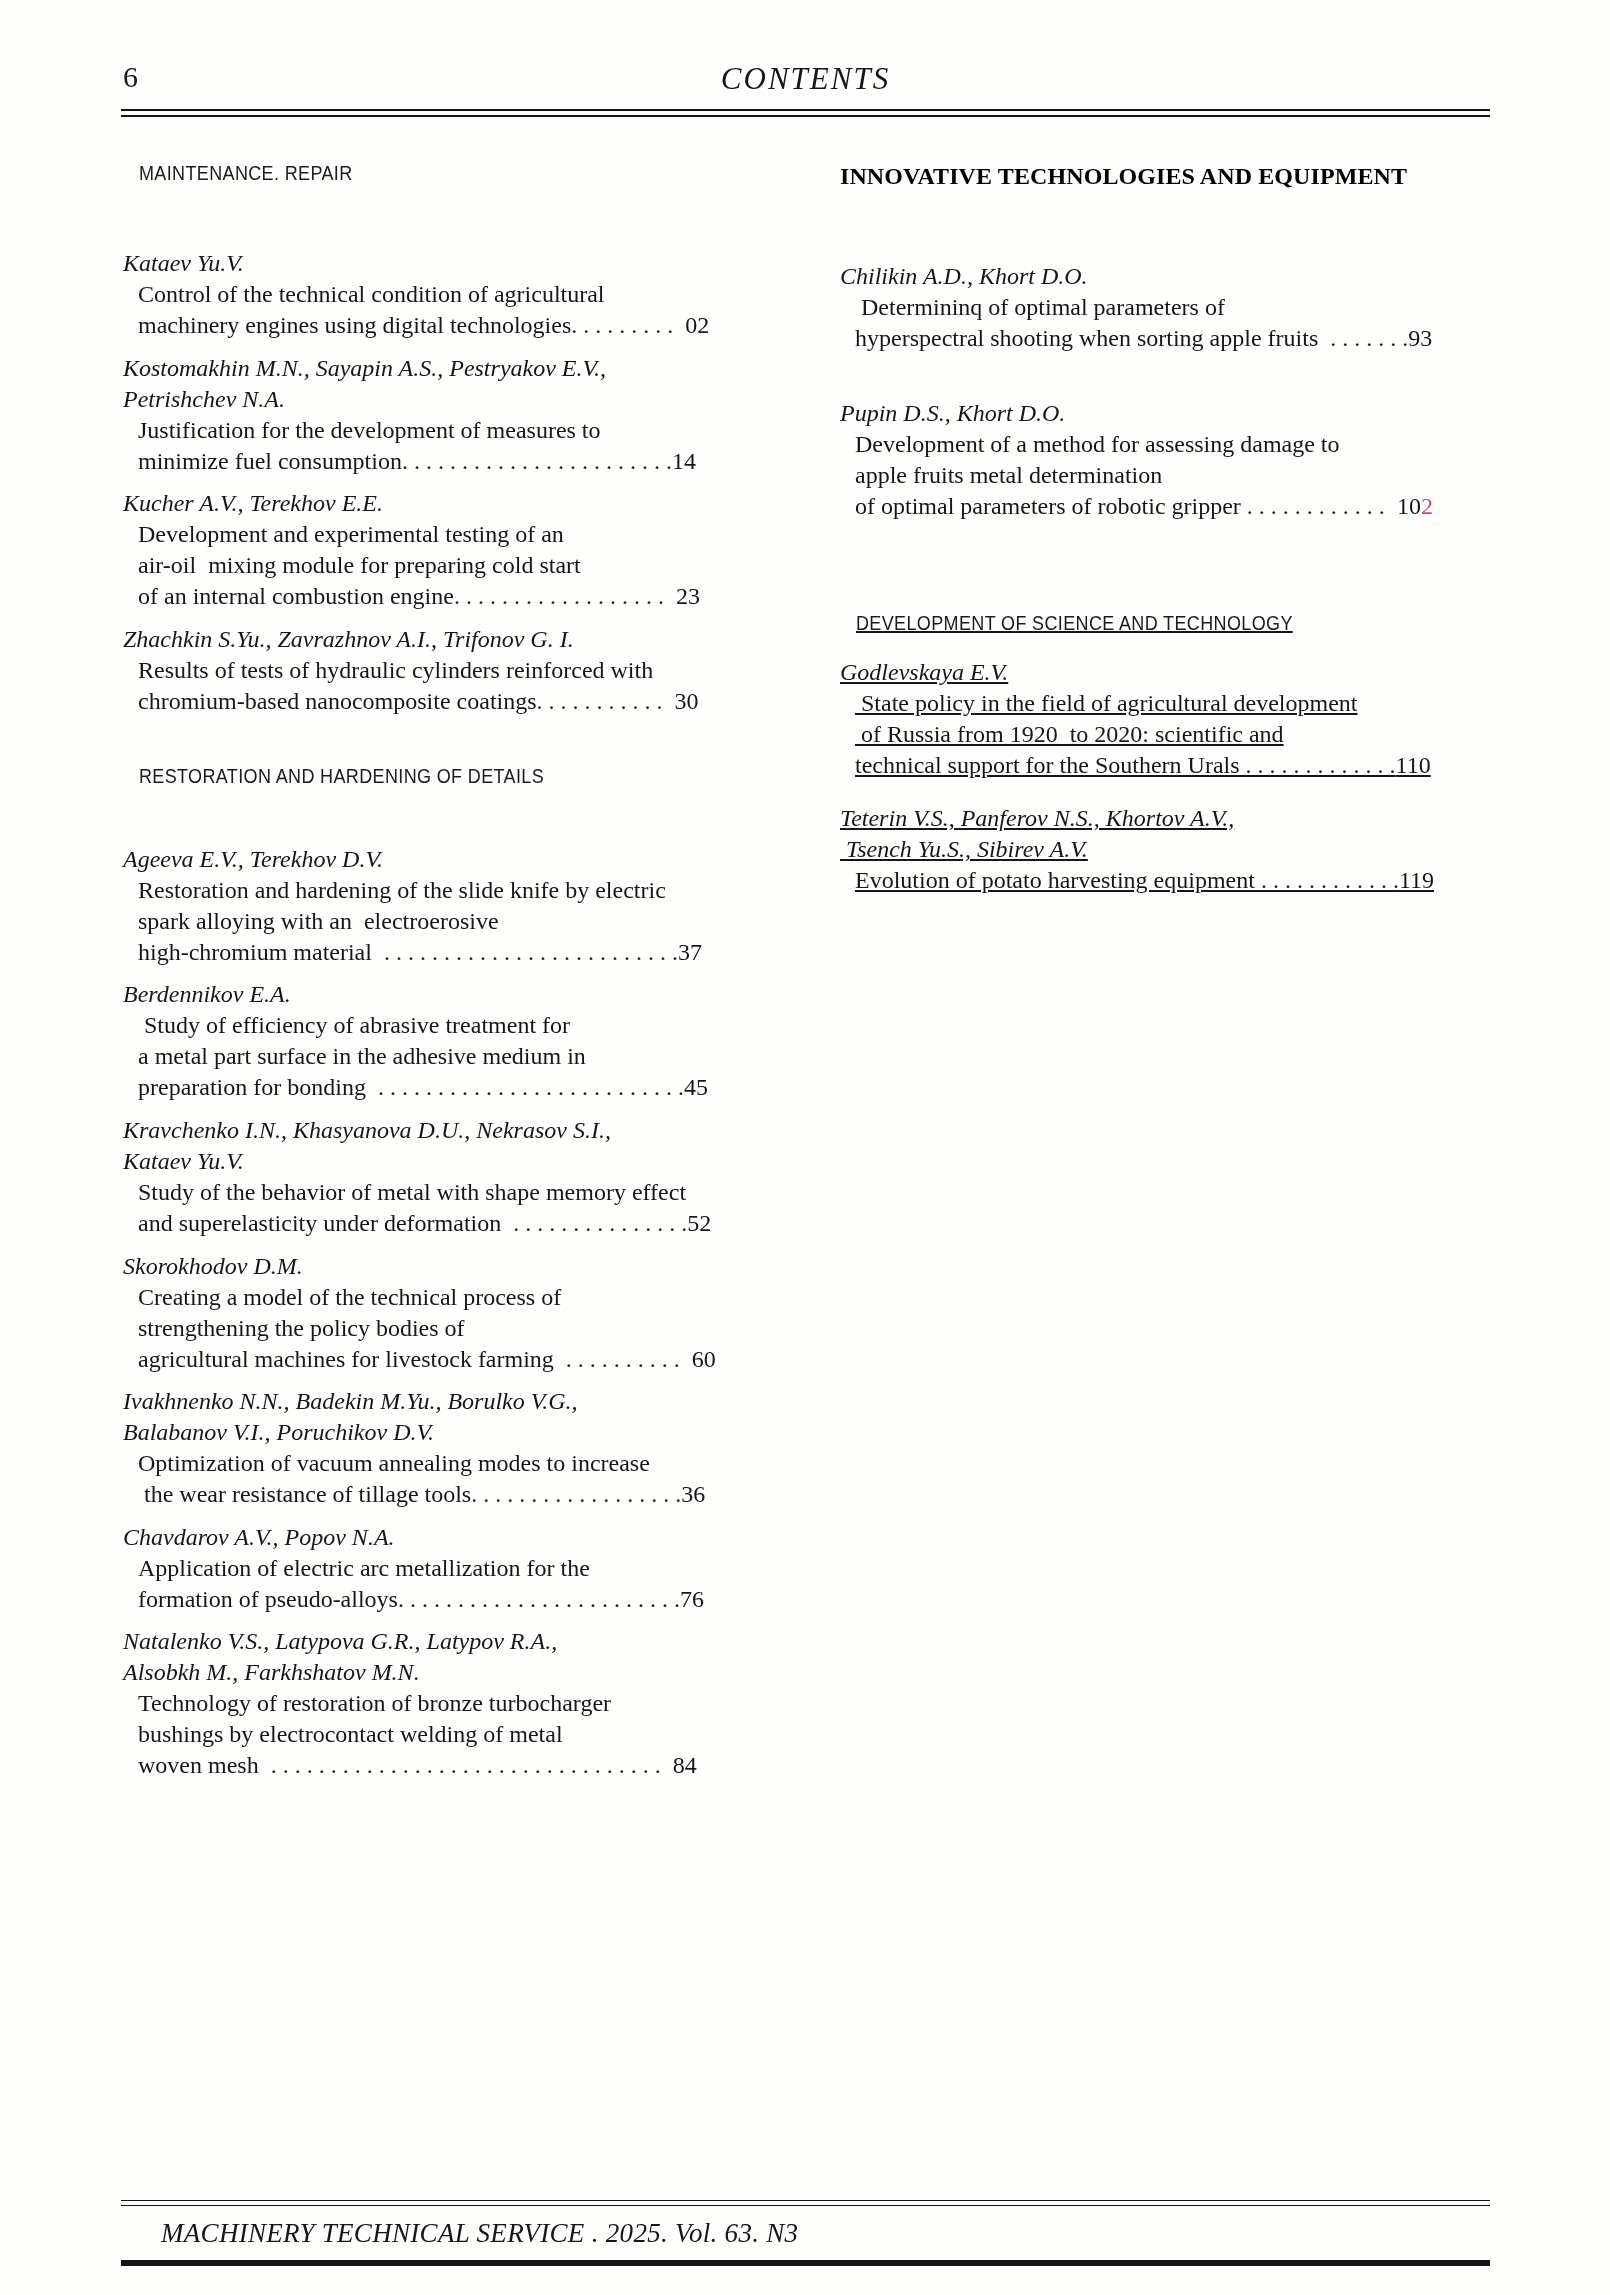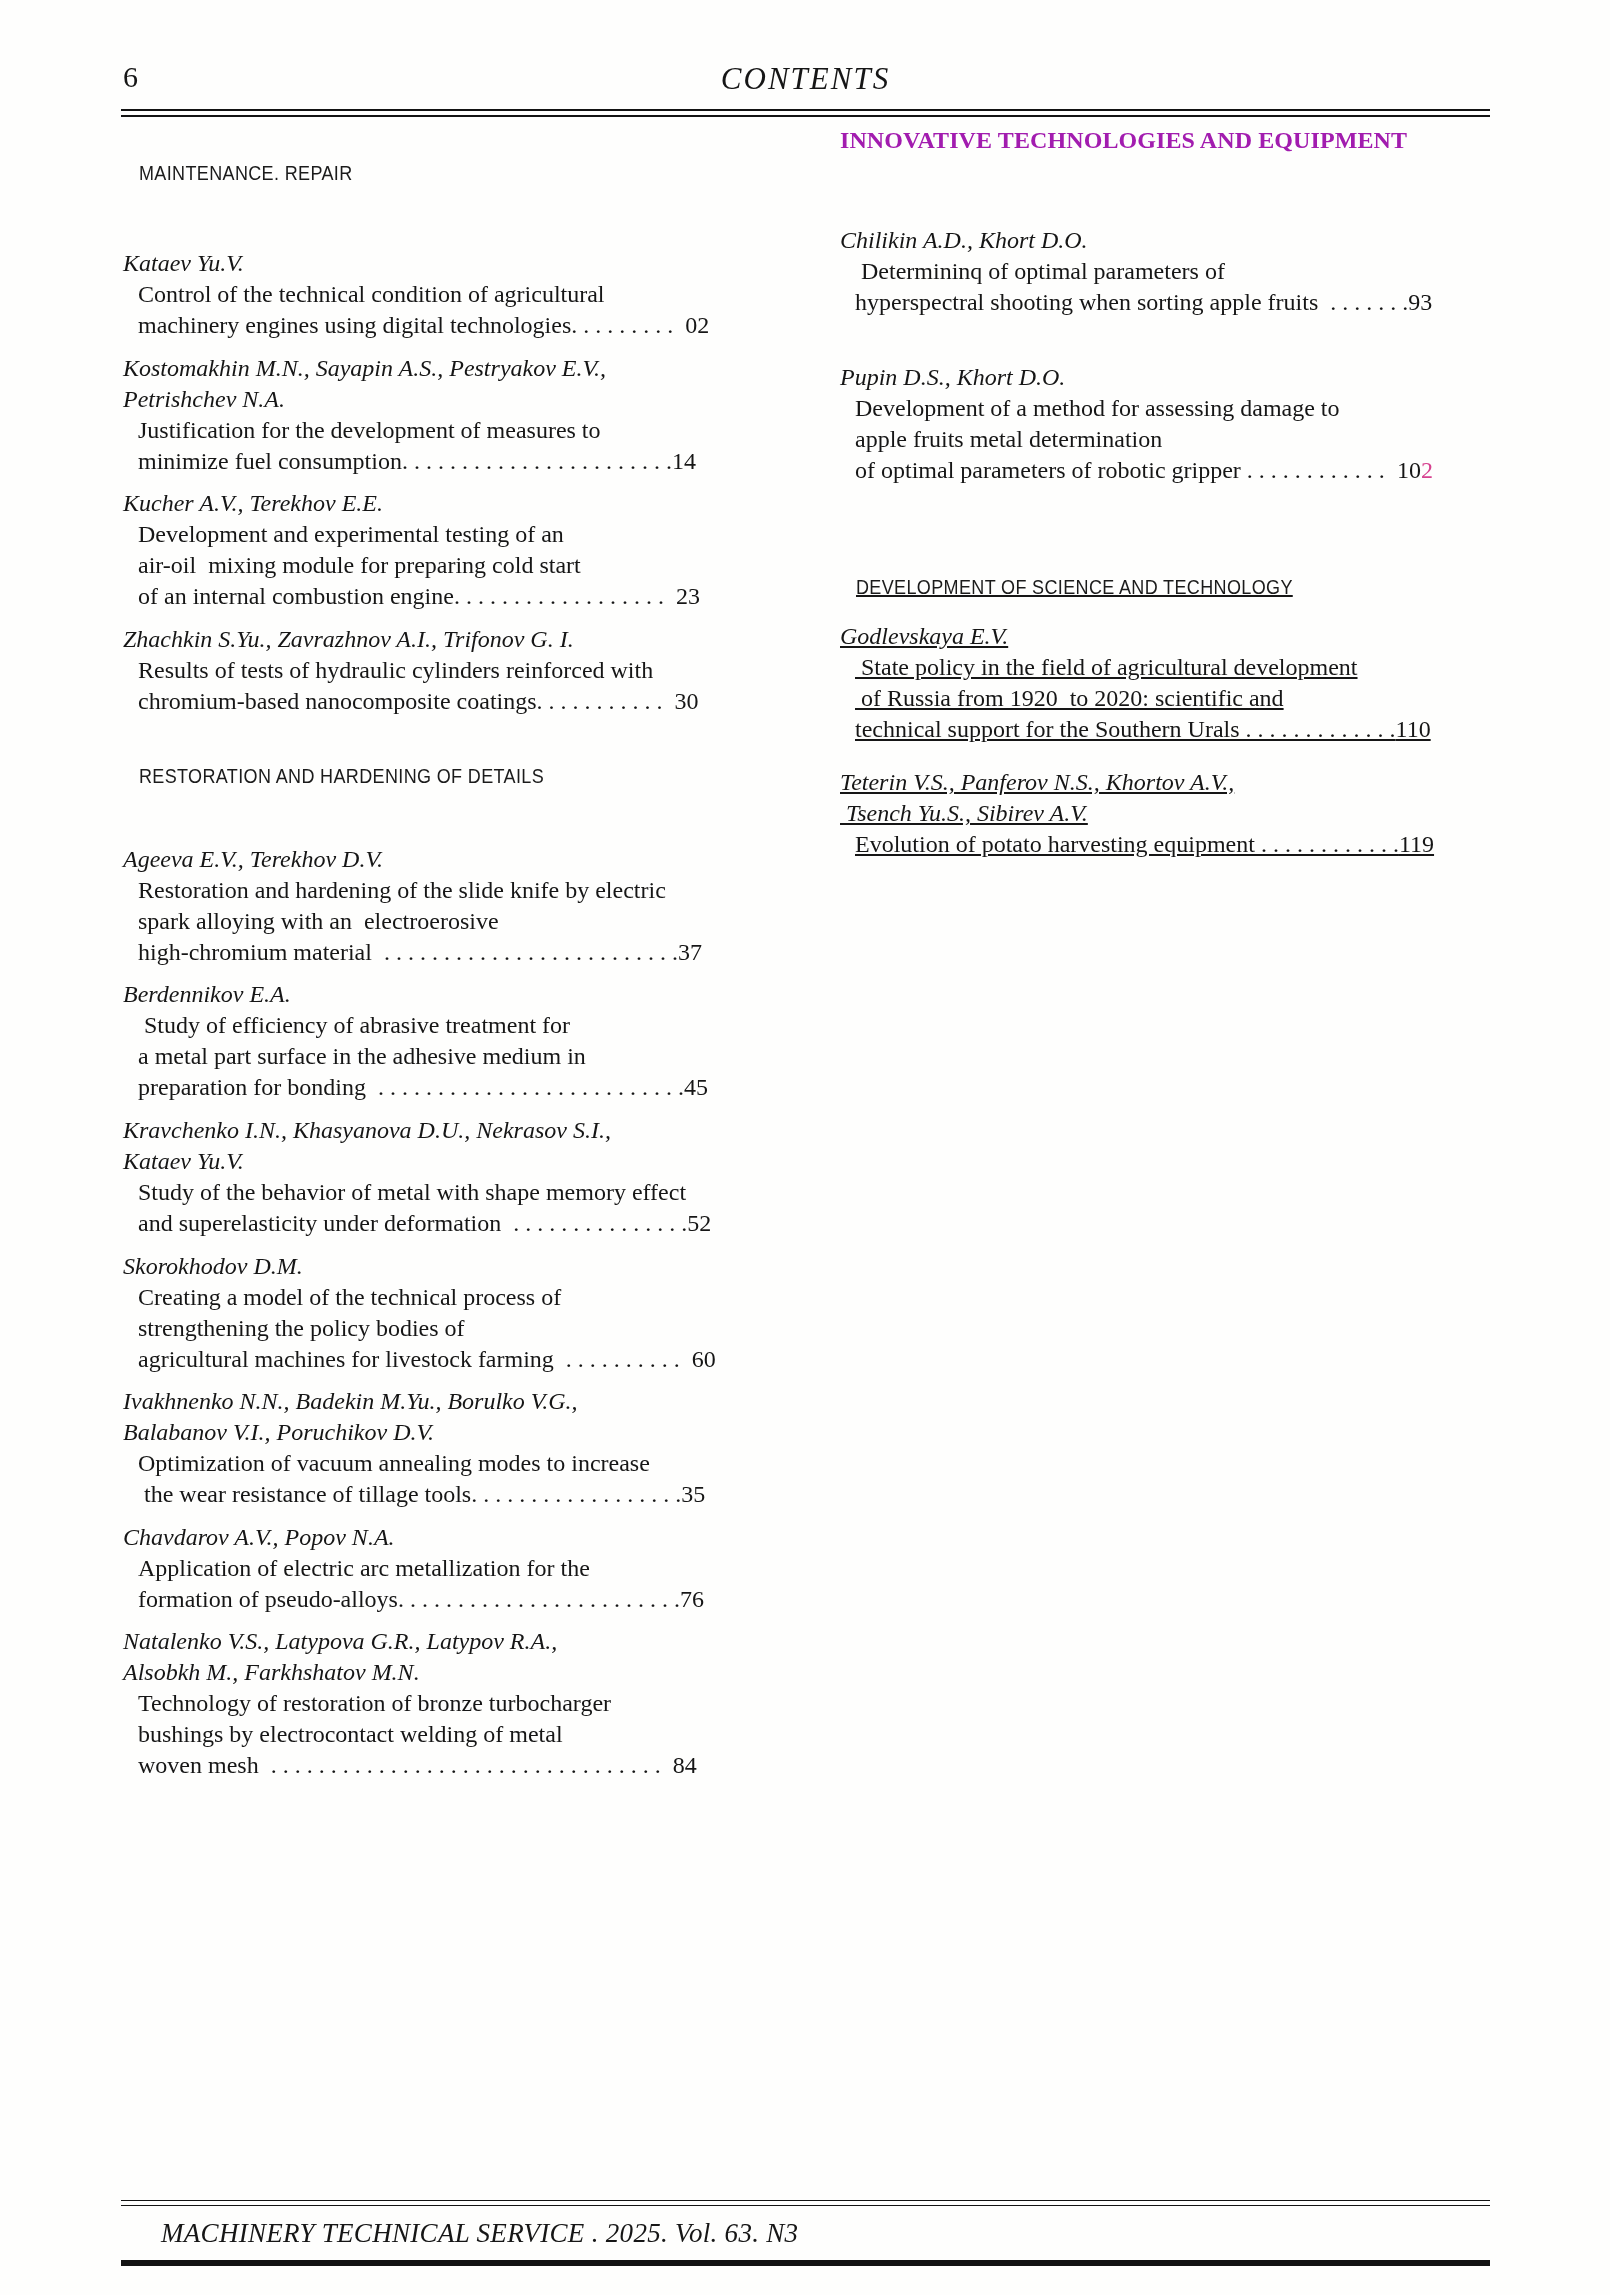--- a/index.html
+++ b/index.html
@@ -25,21 +25,21 @@
   
   .col{position:absolute;}
   .col-left{left:123px;top:162px;width:692px;}
   .col-right{left:840px;top:127px;width:652px;}
 
   .heading{white-space:nowrap;}
   .heading-sans{
     font-family:"Liberation Sans",sans-serif;font-size:20px;letter-spacing:0.4px;
     margin-left:16.4px;transform:scaleX(.9);transform-origin:left center;color:#1b1b1b;
   }
-  .heading-serif{font-weight:bold;font-size:24px;letter-spacing:0.1px;color:#a21caf;}
+  .heading-serif{font-weight:bold;font-size:24px;letter-spacing:0.1px;color:#000000;margin-top:36px;}
 
   .col-left .section:nth-child(1) .heading{margin-bottom:63px;}
   .col-left .section:nth-child(2) .heading{margin-bottom:56px;}
   .col-left .section + .section{margin-top:48px;}
 
   .col-right .section:nth-child(1) .heading{margin-bottom:71px;}
   .col-right .section:nth-child(2) .heading{margin-bottom:22px;}
   .col-right .section + .section{margin-top:90px;text-decoration:underline;}
 
   .entry{margin-bottom:11.6px;font-size:24px;line-height:31px;}
@@ -114,21 +114,21 @@
         <div class="entry">
           <div class="authors">Skorokhodov D.M.</div>
           <div class="title-line">Creating a model of the technical process of</div>
           <div class="title-line">strengthening the policy bodies of</div>
           <div class="title-line">agricultural machines for livestock farming  . . . . . . . . . .  <span class="pg">60</span></div>
         </div>
         <div class="entry">
           <div class="authors">Ivakhnenko N.N., Badekin M.Yu., Borulko V.G.,</div>
           <div class="authors">Balabanov V.I., Poruchikov D.V.</div>
           <div class="title-line">Optimization of vacuum annealing modes to increase</div>
-          <div class="title-line"> the wear resistance of tillage tools. . . . . . . . . . . . . . . . . .<span class="pg">35</span></div>
+          <div class="title-line"> the wear resistance of tillage tools. . . . . . . . . . . . . . . . . .<span class="pg">36</span></div>
         </div>
         <div class="entry">
           <div class="authors">Chavdarov A.V., Popov N.A.</div>
           <div class="title-line">Application of electric arc metallization for the</div>
           <div class="title-line">formation of pseudo-alloys. . . . . . . . . . . . . . . . . . . . . . . .<span class="pg">76</span></div>
         </div>
         <div class="entry">
           <div class="authors">Natalenko V.S., Latypova G.R., Latypov R.A.,</div>
           <div class="authors">Alsobkh M., Farkhshatov M.N.</div>
           <div class="title-line">Technology of restoration of bronze turbocharger</div>

